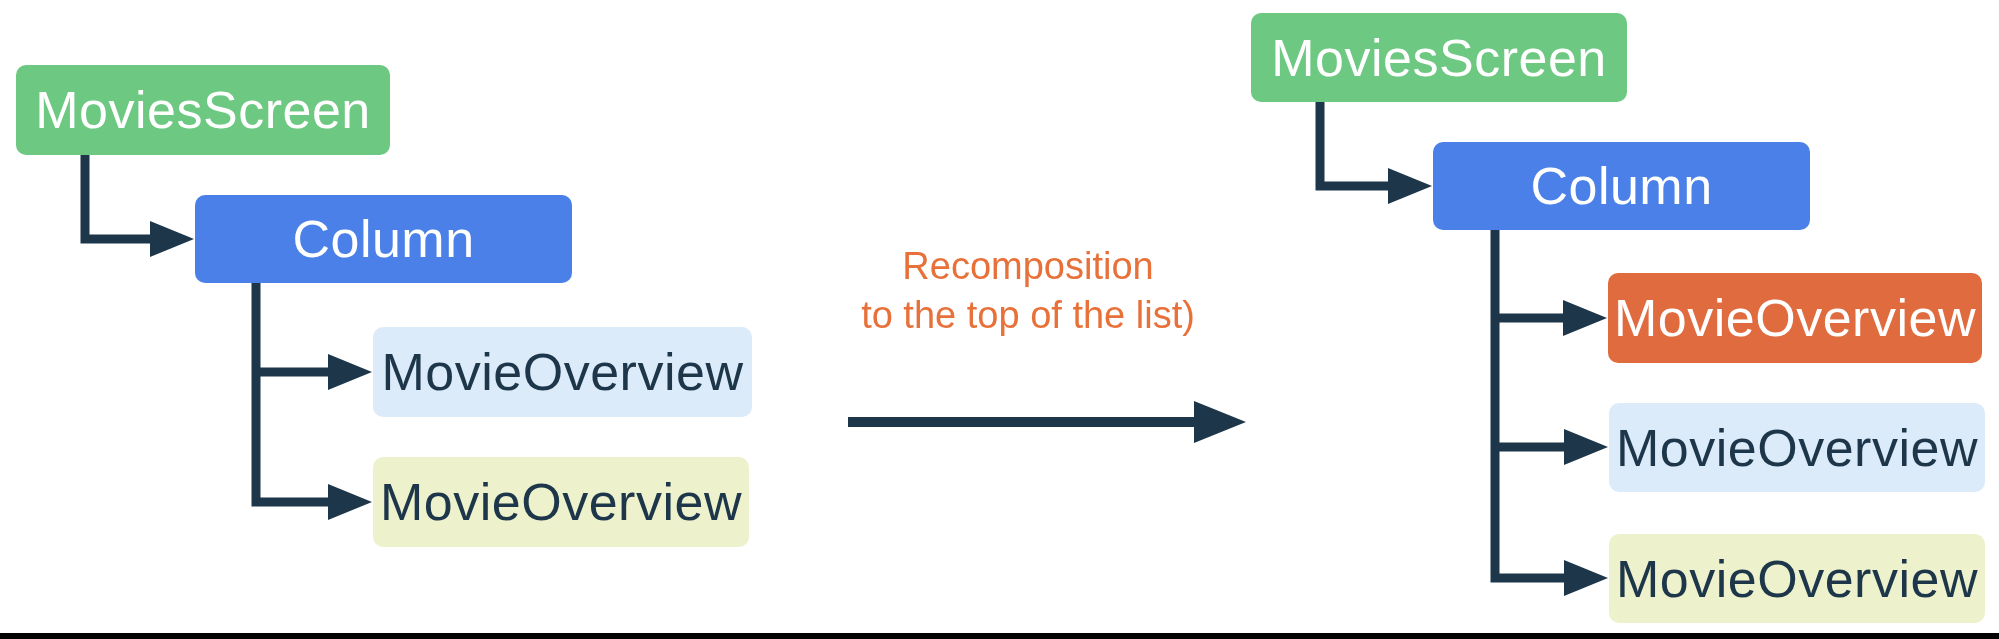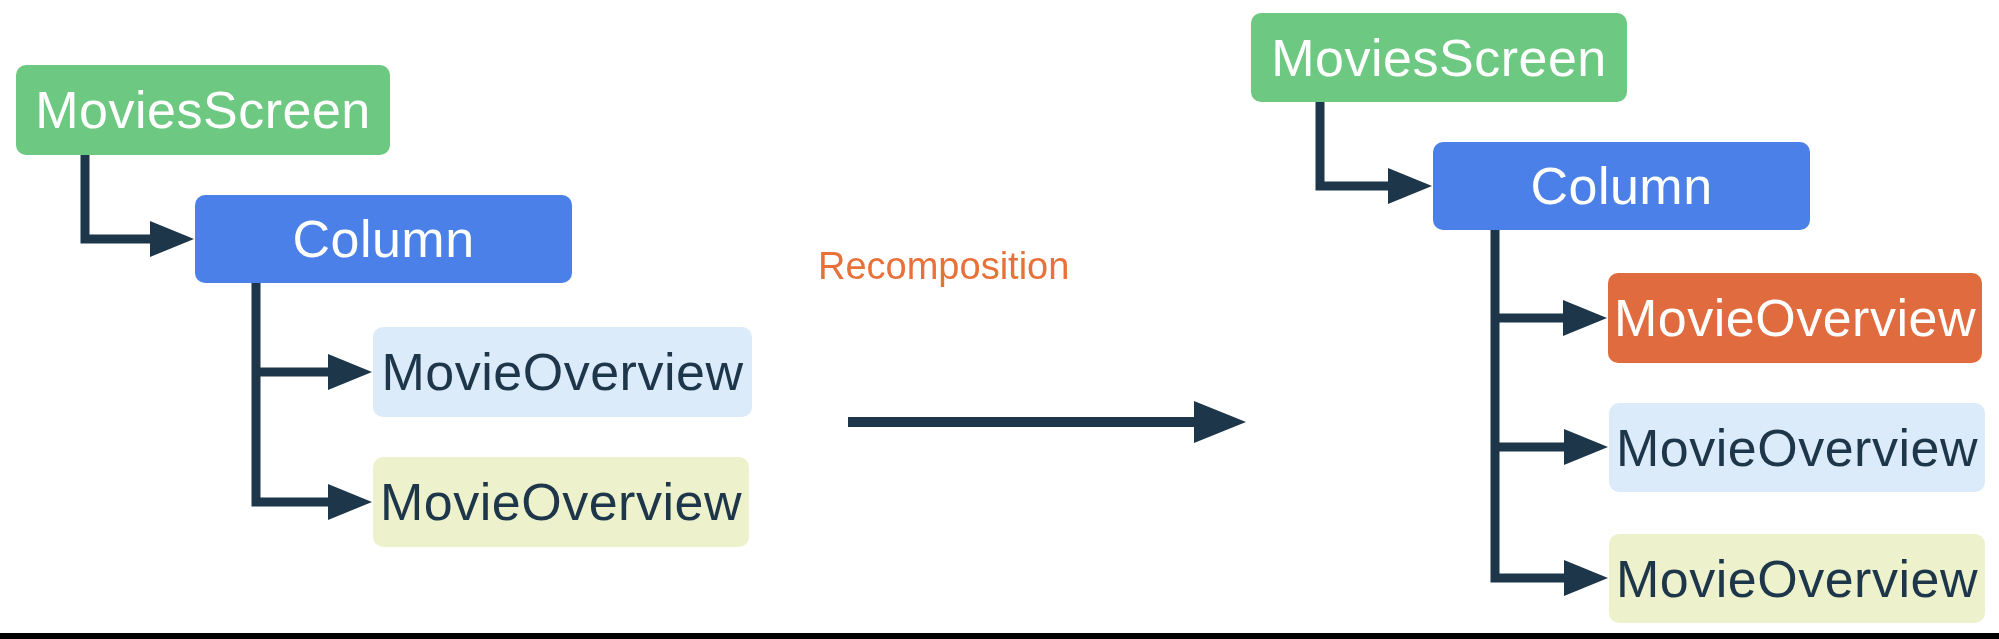--- a/index.html
+++ b/index.html
@@ -29,21 +29,21 @@
 
   
   .r-root   {left:1251px; top:13px;  width:376px; height:89px;}
   .r-column {left:1433px; top:142px; width:377px; height:88px;}
   .r-new    {left:1608px; top:273px; width:374px; height:90px;}
   .r-item1  {left:1609px; top:403px; width:376px; height:89px;}
   .r-item2  {left:1609px; top:534px; width:376px; height:89px;}
 
   .caption{
     position:absolute;left:818px;top:242px;width:420px;
-    text-align:left;color:var(--caption);
+    text-align:center;color:var(--caption);
     font-size:38px;line-height:49px;font-weight:400;
   }
   .bottom-bar{position:absolute;left:0;top:633px;width:1999px;height:6px;background:#000000;}
 </style>
 </head>
 <body>
 
 <div class="canvas">
 
   <svg class="connectors" viewBox="0 0 1999 639" xmlns="http://www.w3.org/2000/svg">
@@ -69,20 +69,21 @@
 
   <div>
     <div class="node green l-root">MoviesScreen</div>
     <div class="node blue l-column">Column</div>
     <div class="node lightblue l-item1">MovieOverview</div>
     <div class="node yellowbox l-item2">MovieOverview</div>
   </div>
 
   <div class="caption">
     <div>Recomposition</div>
+    <div>to the top of the list)</div>
   </div>
 
   <div>
     <div class="node green r-root">MoviesScreen</div>
     <div class="node blue r-column">Column</div>
     <div class="node orangebox r-new">MovieOverview</div>
     <div class="node lightblue r-item1">MovieOverview</div>
     <div class="node yellowbox r-item2">MovieOverview</div>
   </div>
 

